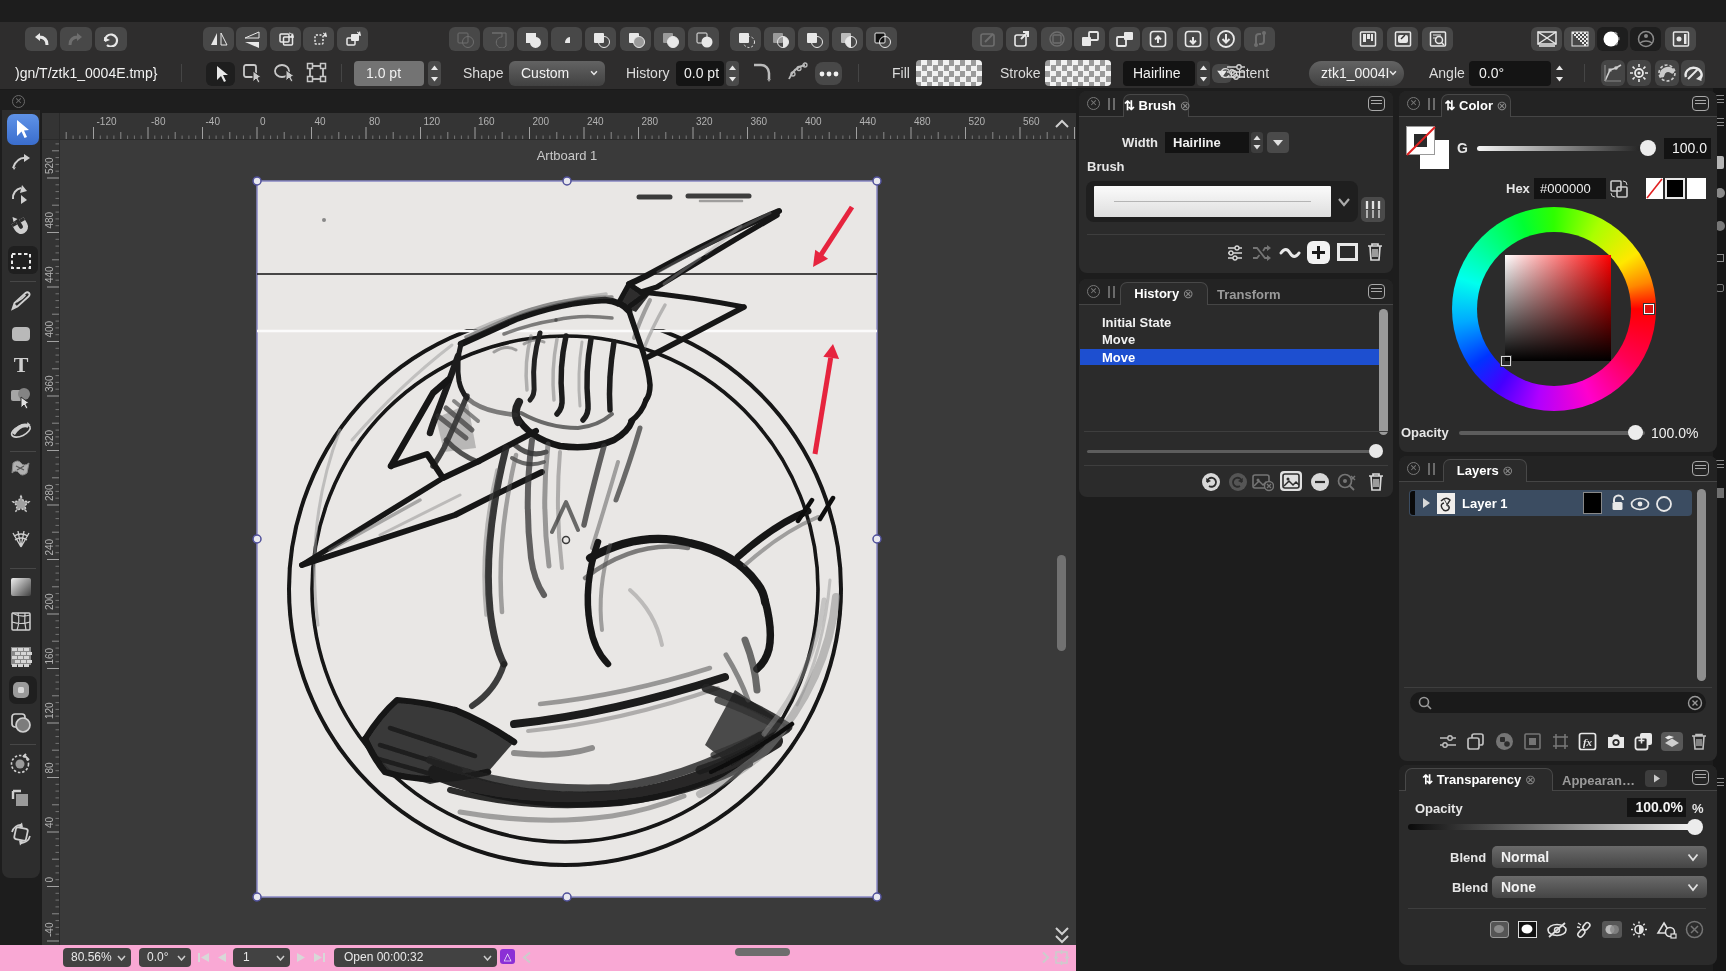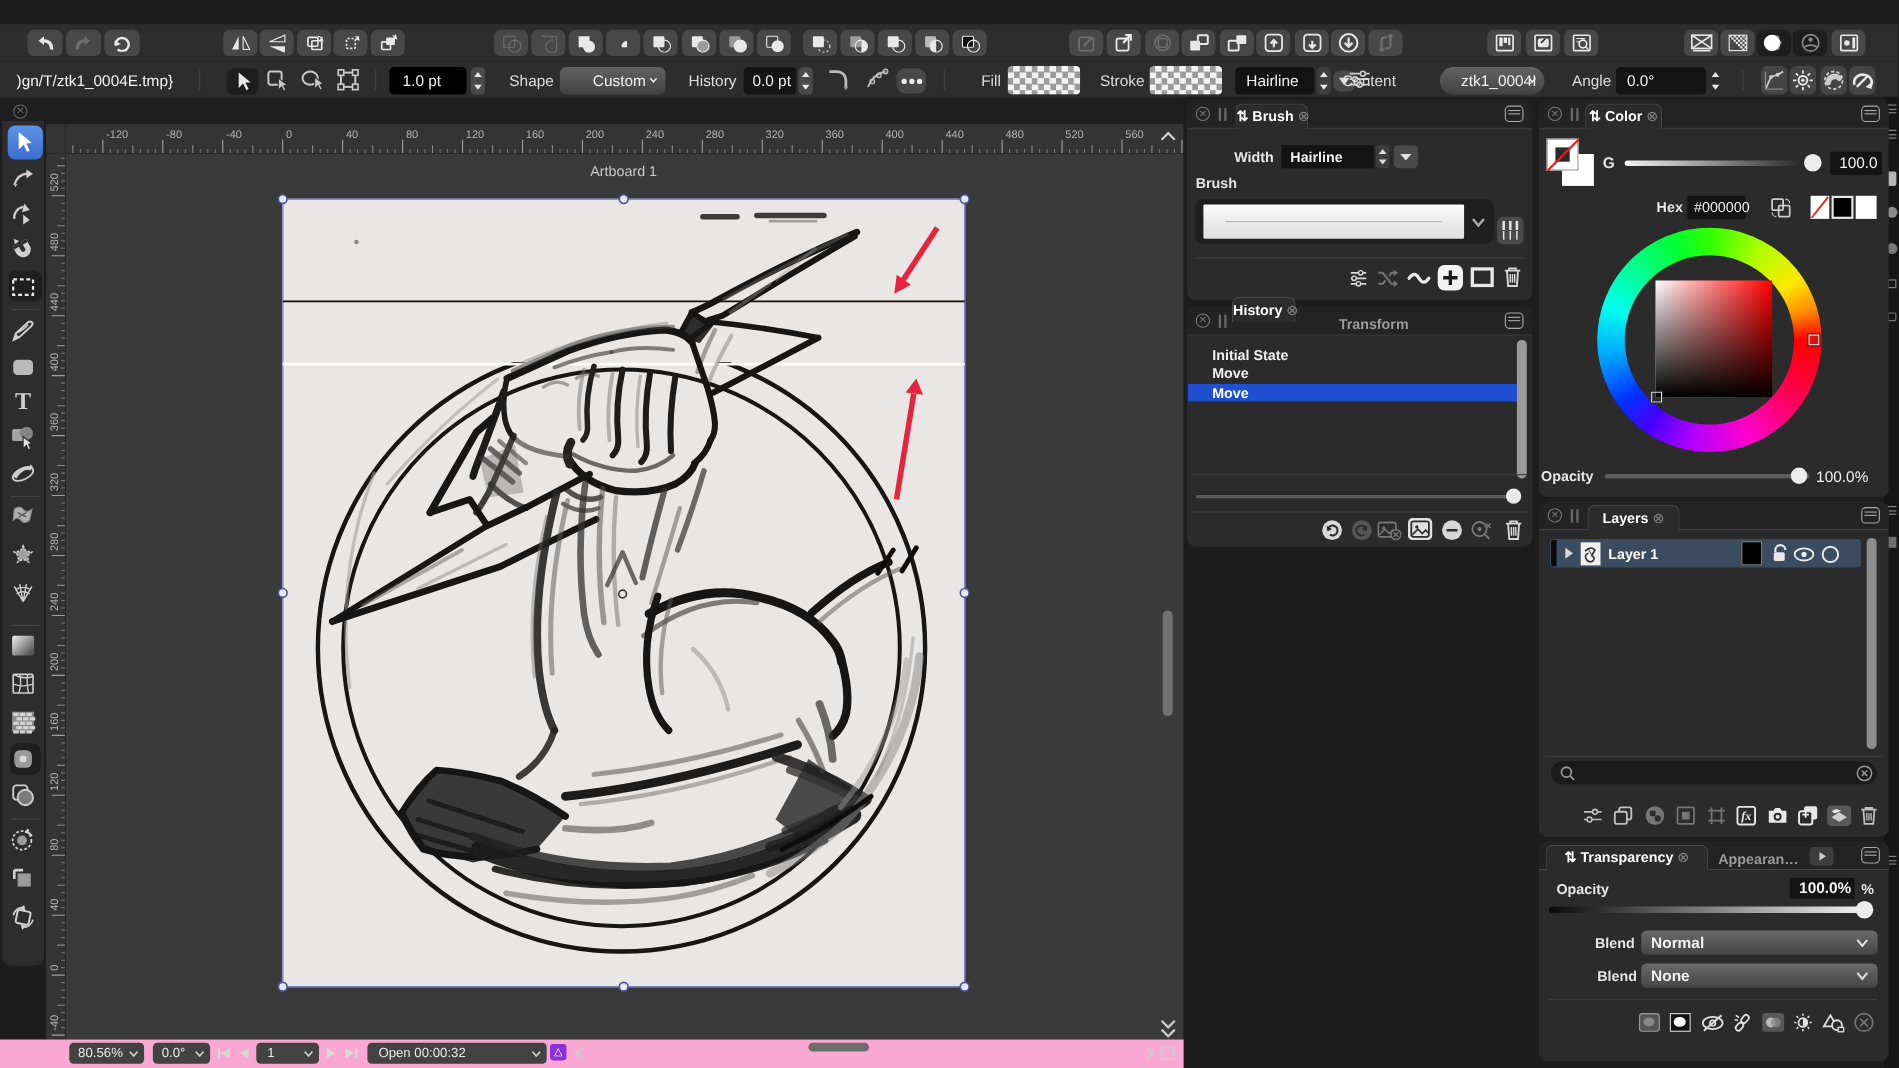--- a/index.html
+++ b/index.html
@@ -8,24 +8,24 @@
 
 #titlebar{position:absolute;left:0;top:0;width:1726px;height:22px;background:#2e2d2d;}
 #row1{position:absolute;left:0;top:22px;width:1726px;height:34px;background:#2e2d2d;}
 #row2{position:absolute;left:0;top:56px;width:1726px;height:34px;background:#2e2d2d;border-bottom:1px solid #1a1a1a;}
 .tl{position:absolute;top:5px;width:12px;height:12px;border-radius:50%;}
 #title{position:absolute;top:3px;left:720px;width:260px;text-align:center;color:#b4b4b4;font-size:13px;}
 .btn{position:absolute;top:5px;height:24px;background:#484848;border-radius:6px;}
 .btn.dk{background:#1e1e1e;}
 .btn svg{position:absolute;left:50%;top:50%;transform:translate(-50%,-50%);}
 .lbl{position:absolute;top:9px;color:#dcdcdc;font-size:14px;}
-.fld{position:absolute;top:5px;height:25px;background:#000000;border-radius:4px;color:#f0f0f0;font-size:14px;line-height:25px;}
+.fld{position:absolute;top:5px;height:25px;background:#737373;border-radius:4px;color:#f0f0f0;font-size:14px;line-height:25px;}
 .sep2{position:absolute;top:8px;width:1px;height:18px;background:#454545;}
 .stp{position:absolute;top:5px;width:13px;height:25px;background:#4a4a4a;border-radius:4px;}
-.dd{position:absolute;top:5px;height:25px;background:linear-gradient(#636363,#414141);border-radius:6px;color:#f2f2f2;font-size:14px;line-height:25px;text-align:center;}
+.dd{position:absolute;top:5px;height:25px;background:linear-gradient(#636363,#414141);border-radius:6px;color:#f2f2f2;font-size:14px;line-height:25px;}
 .chev{position:absolute;right:7px;top:8px;width:8px;height:8px;}
 
 #tabbar{position:absolute;left:0;top:90px;width:1726px;height:23px;background:#1e1e1e;}
 .tab{position:absolute;white-space:nowrap;top:0;height:23px;font-size:13px;line-height:23px;}
 
 #canvas{position:absolute;left:42px;top:113px;width:1034px;height:832px;background:#3a3a3a;overflow:hidden;}
 #statusbar{position:absolute;left:0;top:945px;width:1076px;height:26px;background:#f9a8d4;}
 .sbox{position:absolute;top:3px;height:19px;background:#424242;border-radius:4px;color:#e8e8e8;font-size:12px;line-height:19px;}
 
 #ltools{position:absolute;left:2px;top:110px;width:38px;height:768px;background:#2d2d2d;border-radius:0 0 8px 8px;}
@@ -818,21 +818,21 @@
         </svg></div>
       <div class="abs" style="left:261px;top:155px;width:21px;height:18px;border:3px solid #e8e8e8"></div>
       <svg width="20" height="21" viewBox="0 0 20 21" style="position:absolute;left:289px;top:153px">
         <path d="M3,5 h14 M7,5 V3 h6 v2 M5,5 l1,14 h8 l1,-14" stroke="#d8d8d8" stroke-width="1.7" fill="none"></path>
         <path d="M8,8 v8 M10,8 v8 M12,8 v8" stroke="#d8d8d8" stroke-width="1.3"></path>
       </svg>
       <div class="panel" style="left:3px;top:191px;width:314px;height:218px"></div>
       <div class="abs" style="left:3px;top:191px;width:314px;height:26px;background:#232323;border-radius:8px 8px 0 0;border-bottom:1px solid #454545"></div>
       <div class="xcirc" style="left:11px;top:197px">✕</div>
       <div class="grip" style="left:32px;top:198px"></div>
-      <div class="ptab" style="left:44px;top:182px;width:58px">History <span style="color:#888;font-weight:normal">⊗</span></div>
+      <div class="ptab" style="left:44px;top:194px;width:88px">History <span style="color:#888;font-weight:normal">⊗</span></div>
       <div class="ptab-i" style="left:141px;top:199px">Transform</div>
       <div class="ham" style="left:292px;top:196px">
         <div style="margin:2.5px 2px;border-top:1.5px solid #a8a8a8;border-bottom:1.5px solid #a8a8a8;height:4.5px"></div>
       </div>
       <div class="abs" style="left:26px;top:227px;color:#f0f0f0;font-size:13px;font-weight:bold">Initial State</div>
       <div class="abs" style="left:26px;top:244px;color:#f0f0f0;font-size:13px;font-weight:bold">Move</div>
       <div class="abs" style="left:4px;top:261px;width:302px;height:16px;background:#1d4fd0"></div>
       <div class="abs" style="left:26px;top:262px;color:#fff;font-size:13px;font-weight:bold">Move</div>
       <div class="abs" style="left:303px;top:221px;width:9px;height:126px;background:#9a9a9a;border-radius:5px"></div>
       <div class="abs" style="left:8px;top:343px;width:304px;height:1px;background:#3e3e3e"></div>
@@ -887,21 +887,21 @@
       <div class="abs" style="left:330px;top:38px;width:29px;height:29px;background:#fff;border:1px solid #999"></div>
       <svg width="46" height="46" viewBox="0 0 46 46" style="position:absolute;left:328px;top:36px">
         <rect x="10" y="10" width="13" height="13" fill="#2b2b2b"></rect>
         <path d="M3,31 L31,3" stroke="#e02020" stroke-width="2"></path>
       </svg>
       <div class="plabel" style="left:381px;top:52px;font-size:14px">G</div>
       <div class="abs" style="left:401px;top:58px;width:176px;height:5px;border-radius:3px;background:linear-gradient(to right,#f5f5f5,#161616)"></div>
       <div class="abs" style="left:564px;top:52px;width:16px;height:16px;border-radius:50%;background:#ececec"></div>
       <div class="abs" style="left:588px;top:50px;width:47px;height:21px;background:#131313;color:#f2f2f2;font-size:14px;line-height:21px;text-align:right;padding-right:4px">100.0</div>
       <div class="plabel" style="left:430px;top:93px;font-weight:bold">Hex</div>
-      <div class="abs" style="left:458px;top:90px;width:53px;height:21px;background:#131313;color:#ededed;font-size:13px;line-height:21px;padding-left:6px">#000000</div>
+      <div class="abs" style="left:458px;top:90px;width:72px;height:21px;background:#131313;color:#ededed;font-size:13px;line-height:21px;padding-left:6px">#000000</div>
       <svg width="20" height="20" viewBox="0 0 20 20" style="position:absolute;left:533px;top:91px">
         <rect x="2" y="2" width="10" height="10" rx="1" fill="none" stroke="#ccc" stroke-width="1.6"></rect>
         <rect x="8" y="8" width="10" height="10" rx="1" fill="none" stroke="#ccc" stroke-width="1.6"></rect>
         <path d="M14,2 a4,4 0 0 1 4,4" stroke="#ccc" fill="none"></path>
         <path d="M2,14 a4,4 0 0 0 4,4" stroke="#ccc" fill="none"></path>
       </svg>
       <div class="abs" style="left:570px;top:90px;width:17px;height:21px;background:#fff"><svg width="17" height="21">
           <path d="M1,20 L16,1" stroke="#e02020" stroke-width="1.6"></path>
         </svg></div>
       <div class="abs" style="left:589px;top:90px;width:20px;height:21px;background:#000;border:2px solid #e8e8e8"></div>

